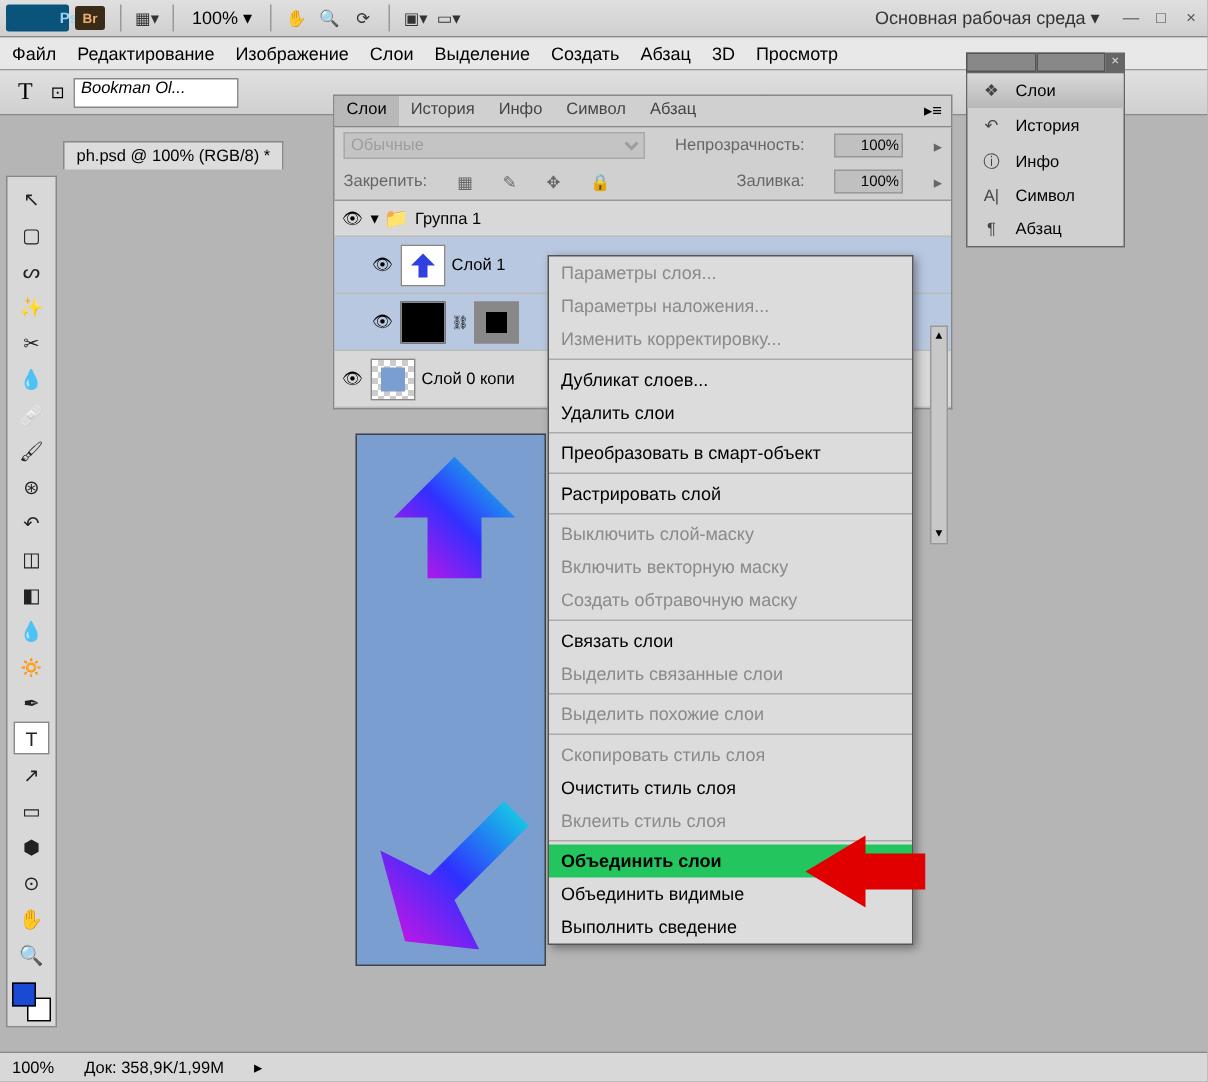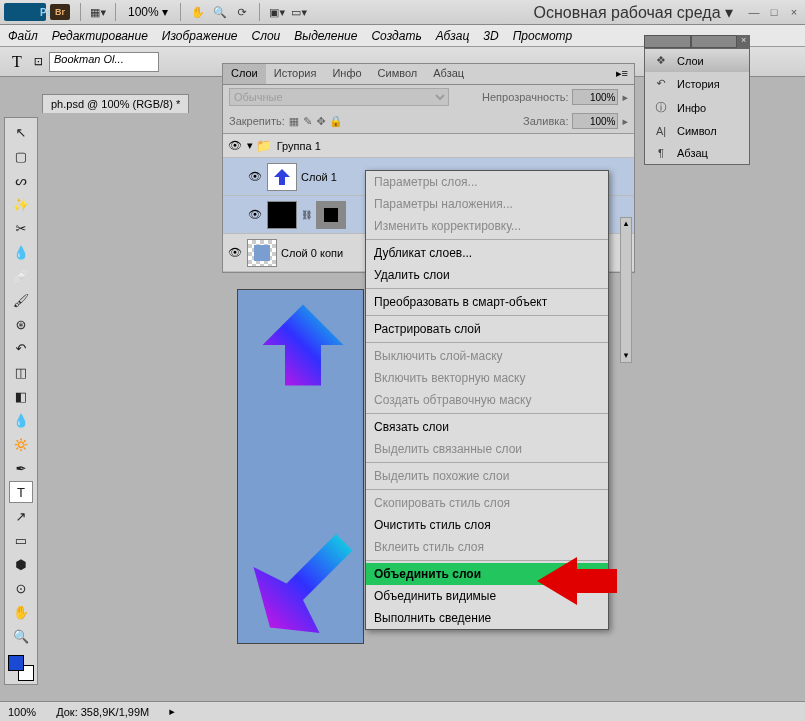--- a/index.html
+++ b/index.html
@@ -4,24 +4,24 @@
 <style>
 * { margin: 0; padding: 0; box-sizing: border-box; font-family: Tahoma, Arial, sans-serif; font-size: 11px; }
 body { width: 805px; height: 721px; background: #b5b5b5; overflow: hidden; position: relative; }
 
 .topbar { height: 25px; background: linear-gradient(#e0e0e0, #cfcfcf); display: flex; align-items: center; padding: 0 4px; border-bottom: 1px solid #888; }
 .topbar .ps-icon { width: 20px; height: 18px; background: #0a537a; color: #9bd3f0; display: flex; align-items: center; justify-content: center; font-weight: bold; font-size: 10px; border-radius: 2px; margin-right: 4px; padding-left: 42px; }
 .topbar .br-icon { width: 20px; height: 16px; background: #3a2a18; color: #e8b070; display: flex; align-items: center; justify-content: center; font-weight: bold; font-size: 9px; border-radius: 2px; margin-right: 4px; }
 .topbar .sep { width: 1px; height: 18px; background: #999; margin: 0 6px; }
 .topbar .tool-btn { width: 22px; height: 20px; display: flex; align-items: center; justify-content: center; color: #333; }
 .topbar .zoom { font-size: 12px; margin: 0 6px; }
-.topbar .workspace { margin-left: auto; font-size: 16px; color: #333; padding: 2px 8px; }
+.topbar .workspace { margin-left: auto; font-size: 12px; color: #333; padding: 2px 8px; }
 .topbar .win-btn { width: 14px; height: 14px; margin-left: 6px; display: flex; align-items: center; justify-content: center; color: #555; }
 
-.menubar { height: 22px; background: #e8e8e8; display: flex; align-items: center; padding: 4px 8px; gap: 14px; border-bottom: 1px solid #999; font-style: italic; }
+.menubar { height: 22px; background: #e8e8e8; display: flex; align-items: center; padding: 4px 8px; gap: 14px; border-bottom: 1px solid #999; }
 .menubar span { font-size: 12px; }
 
 .optionsbar { height: 30px; background: linear-gradient(#e0e0e0, #d0d0d0); display: flex; align-items: center; padding: 0 6px; border-bottom: 1px solid #888; gap: 6px; }
 .optionsbar .T-icon { font-family: Georgia, serif; font-size: 16px; padding: 0 6px; }
 .optionsbar .font-select { width: 110px; height: 20px; background: #fff; border: 1px solid #888; padding: 0 4px; font-size: 11px; font-style: italic; }
 
 .workarea { position: absolute; top: 77px; left: 0; right: 0; bottom: 20px; background: #b5b5b5; }
 .doc-tab { position: absolute; left: 42px; top: 17px; background: #dcdcdc; border: 1px solid #888; border-bottom: none; padding: 3px 8px; font-size: 11px; }
 
 .toolbox { position: absolute; left: 4px; top: 40px; width: 34px; background: #d8d8d8; border: 1px solid #888; display: flex; flex-direction: column; align-items: center; padding: 3px 0; gap: 2px; }
@@ -35,21 +35,21 @@
 .canvas .arrow1 { position: absolute; top: 10px; left: 20px; width: 90px; height: 90px; }
 .canvas .arrow2 { position: absolute; bottom: 10px; left: 10px; width: 110px; height: 110px; }
 .canvas svg { width: 100%; height: 100%; }
 
 .panel-tabs { position: absolute; left: 222px; top: 63px; height: 22px; background: #d0d0d0; display: flex; border: 1px solid #888; width: 413px; }
 .panel-tabs .ptab { padding: 3px 8px; font-size: 11px; color: #444; }
 .panel-tabs .ptab.active { background: #b8b8b8; color: #000; }
 .panel-tabs .flyout { margin-left: auto; padding: 3px 6px; }
 
 .panel-body { position: absolute; left: 222px; top: 85px; width: 413px; background: #d0d0d0; border: 1px solid #888; border-top: none; }
-.panel-row { display: flex; align-items: center; padding: 3px 6px; height: 24px; font-size: 11px; color: #666; gap: 4px; }
+.panel-row { display: flex; align-items: center; padding: 3px 6px; height: 24px; font-size: 11px; color: #666; gap: 20px; }
 .panel-row input.small { width: 46px; height: 16px; background: #c0c0c0; border: 1px solid #999; font-size: 10px; text-align: right; padding-right: 2px; }
 .panel-row select { width: 220px; height: 18px; background: #c0c0c0; border: 1px solid #999; color: #888; }
 
 .layer-list { border-top: 1px solid #999; }
 .layer-row { display: flex; align-items: center; height: 38px; border-bottom: 1px solid #bbb; background: #d8d8d8; padding: 0 4px; gap: 4px; }
 .layer-row.group { height: 24px; }
 .layer-row.sel { background: #b8c8e0; }
 .eye { width: 16px; height: 16px; display: flex; align-items: center; justify-content: center; }
 .thumb { width: 30px; height: 28px; background: #fff; border: 1px solid #888; display: flex; align-items: center; justify-content: center; }
 .thumb.mask { background: #fff; }

